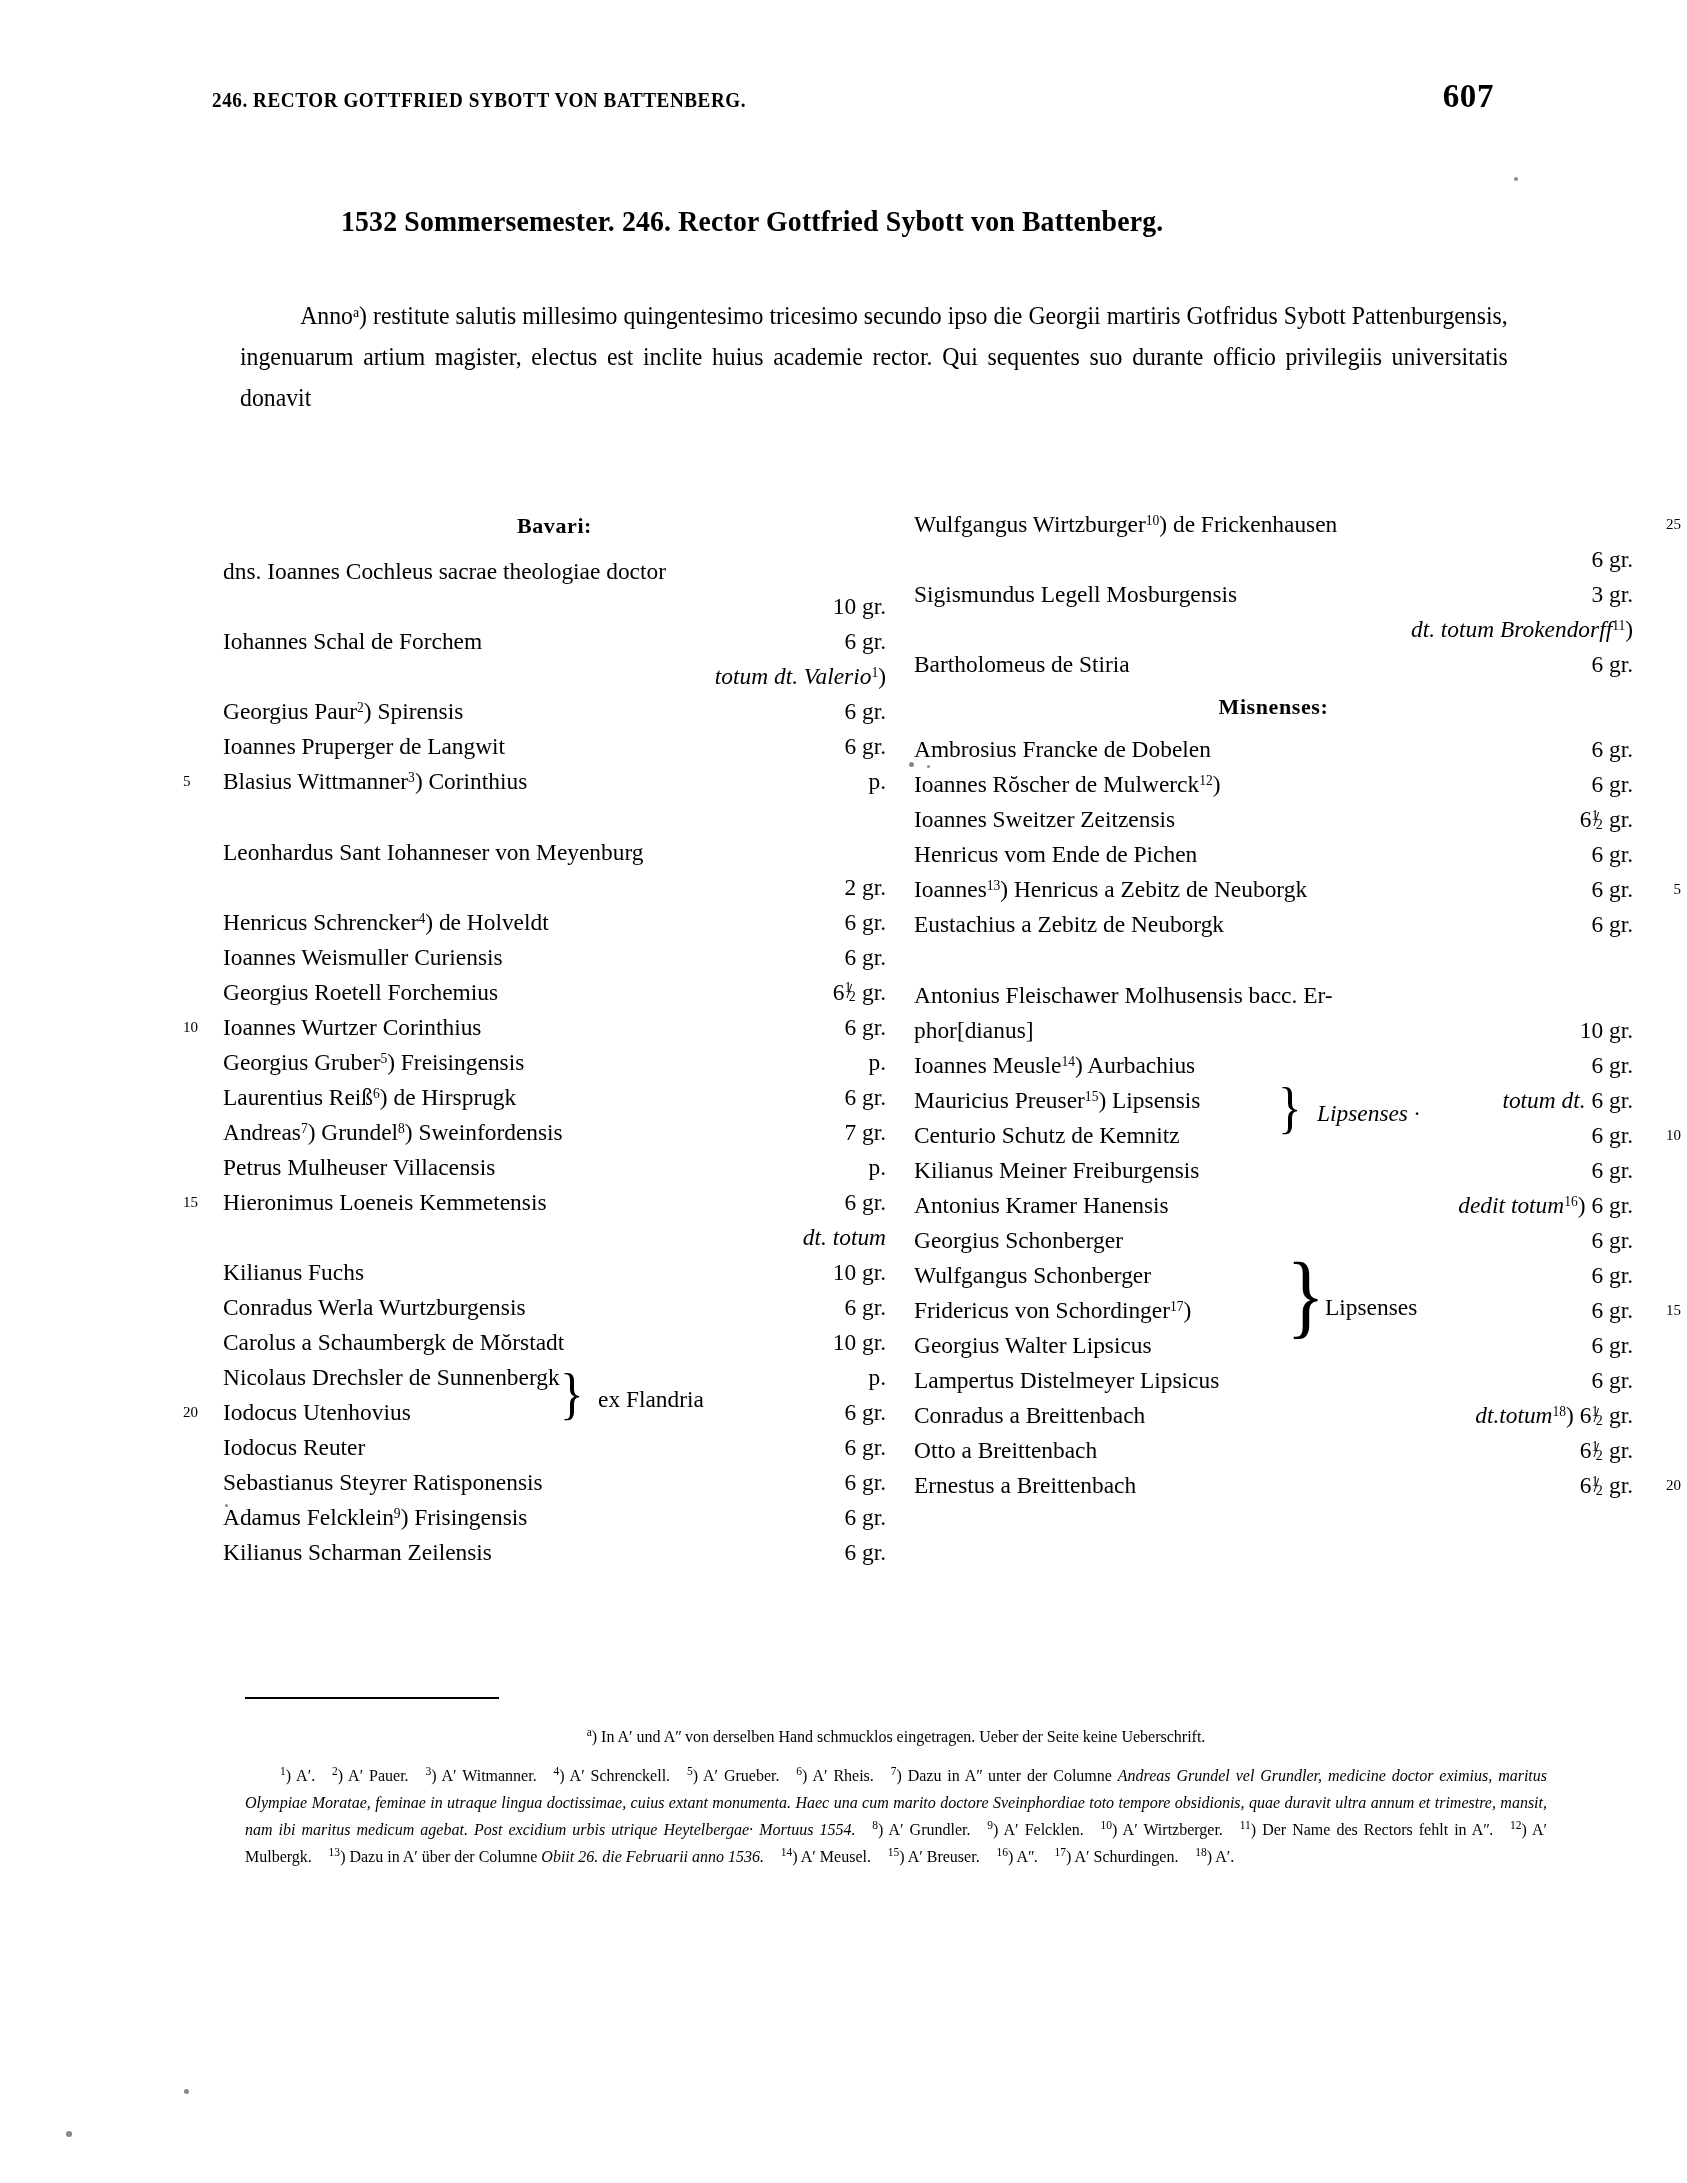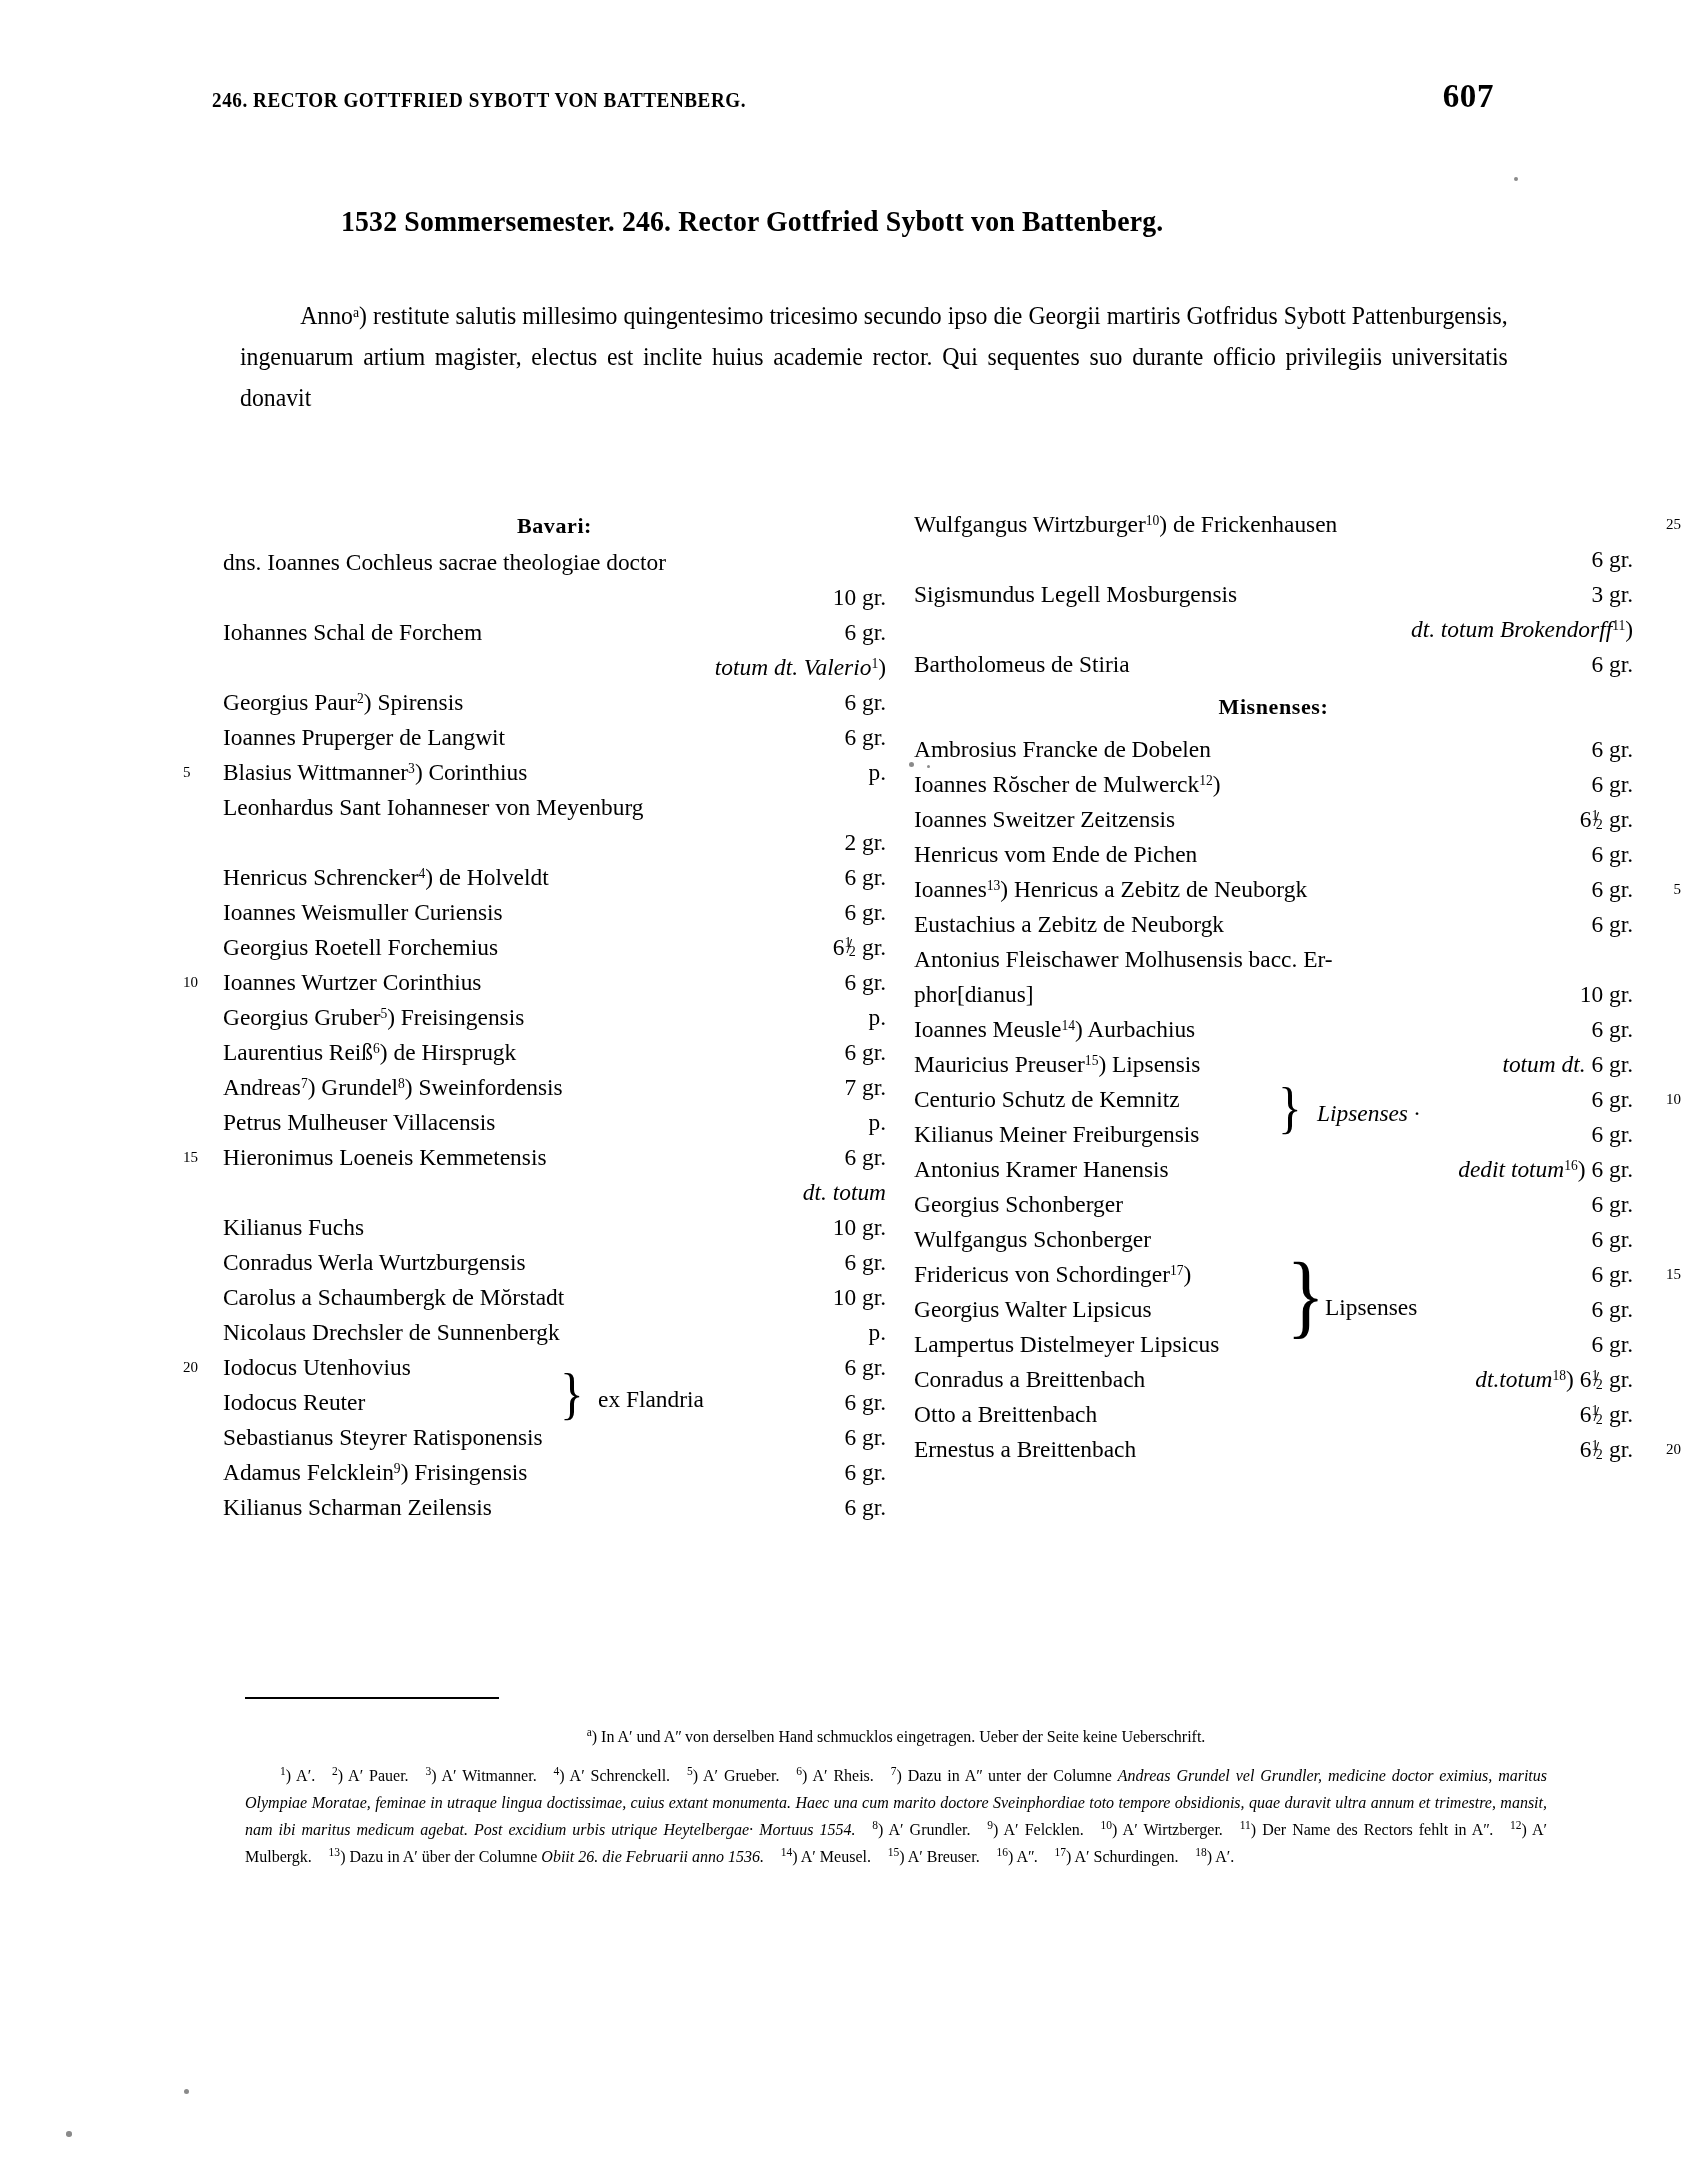--- a/index.html
+++ b/index.html
@@ -86,21 +86,21 @@
     font-size: 23.4px;
   }
   .col-left  { left: 223px; top: 513px;  width: 663px; }
   .col-right { left: 914px; top: 507px; width: 719px; }
 
   .grouphead {
     text-align: center;
     font-weight: 700;
     font-size: 22px;
     letter-spacing: 0.6px;
-    margin-bottom: 6px;
+    margin-bottom: 15px;
   }
   .grouphead.misnenses { margin-top: 12px; margin-bottom: 12.3px; }
 
   .entry {
     position: relative;
     display: flex;
     align-items: baseline;
     min-height: 35px;
     line-height: 35px;
     white-space: nowrap;
@@ -119,20 +119,21 @@
     font-size: 15px;
     line-height: 35px;
   }
   .col-left .lno  { left: -40px; }
   .col-right .lno { right: -48px; }
 
   .wide .nm {
     display: flex;
     justify-content: space-between;
     width: 100%;
+    margin-top: 36px;
   }
   .contline {
     text-align: right;
     line-height: 35px;
     min-height: 35px;
     white-space: nowrap;
   }
   .ital { font-style: italic; }
 
   .frac {

